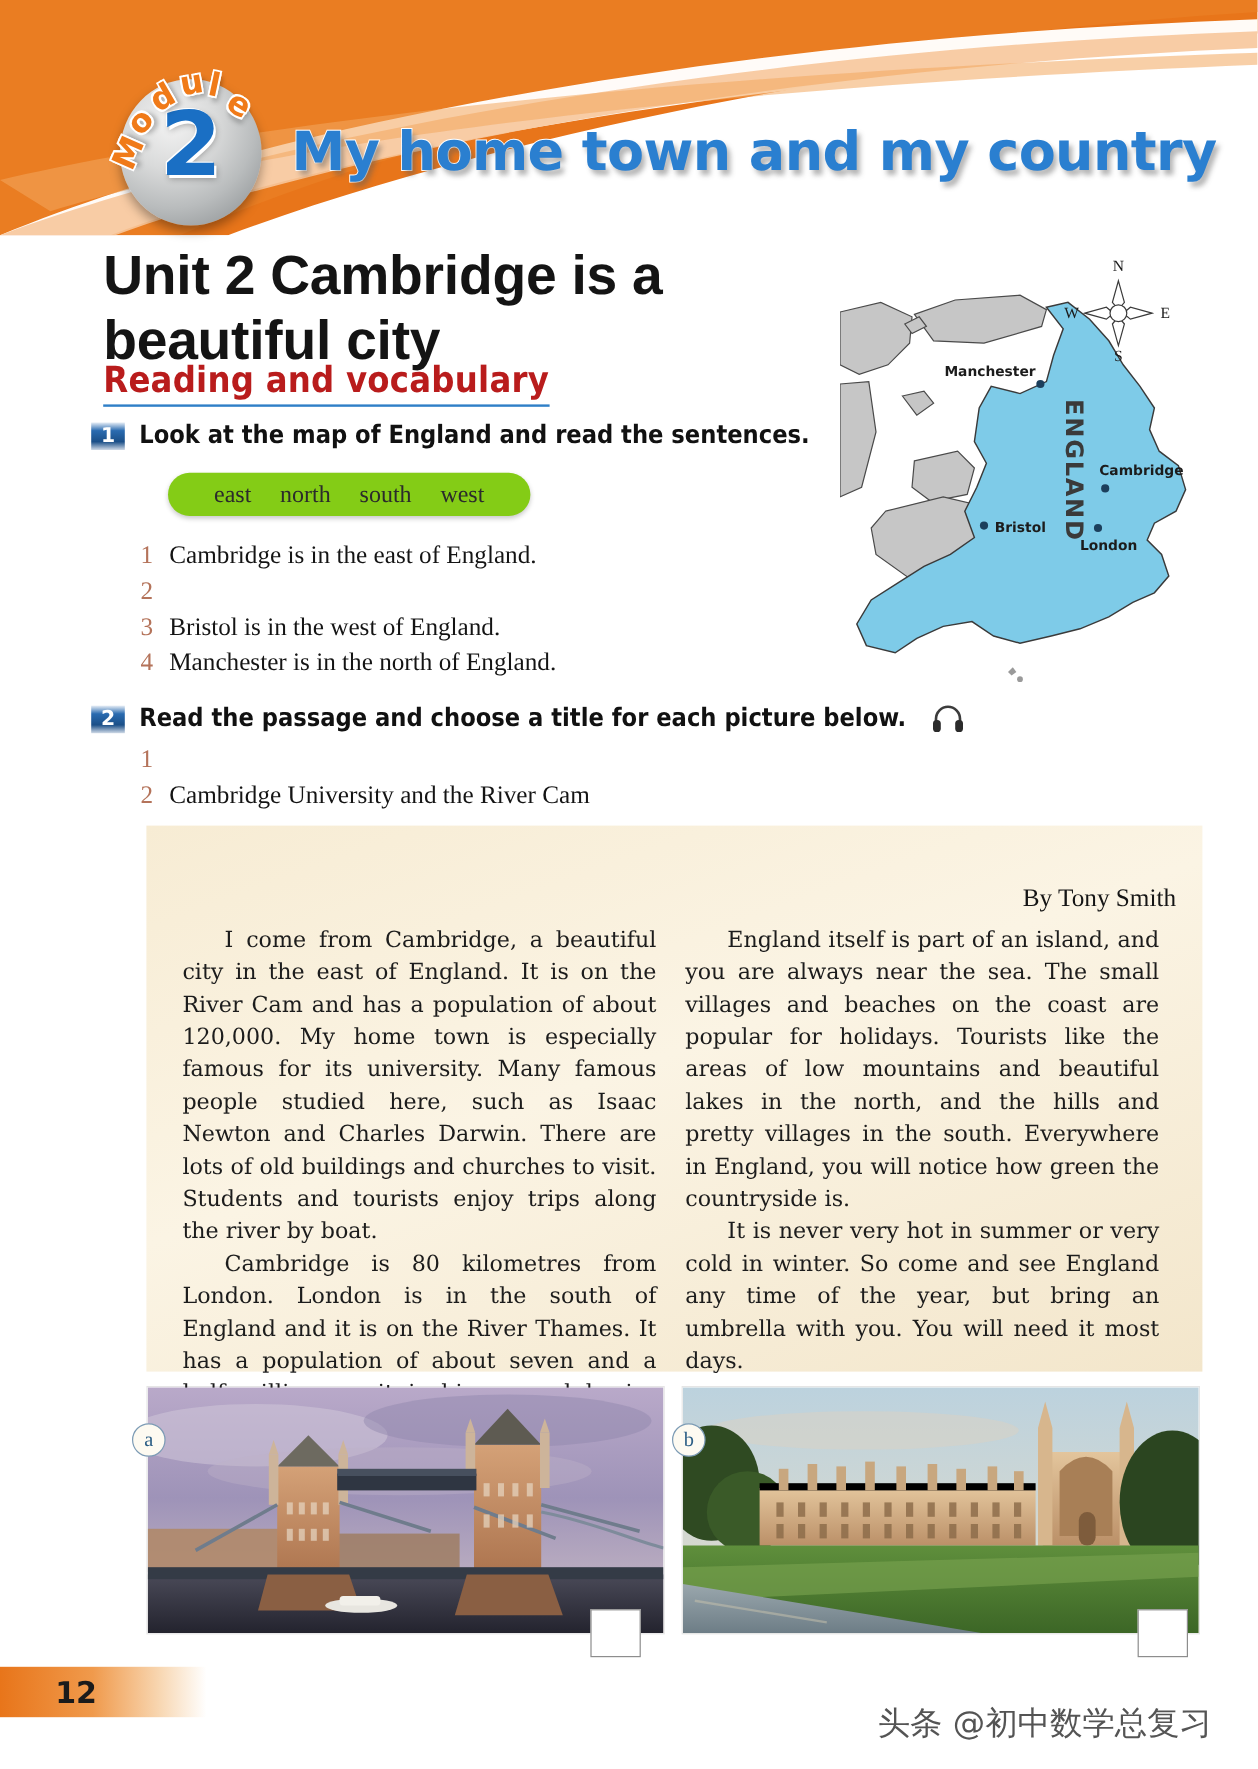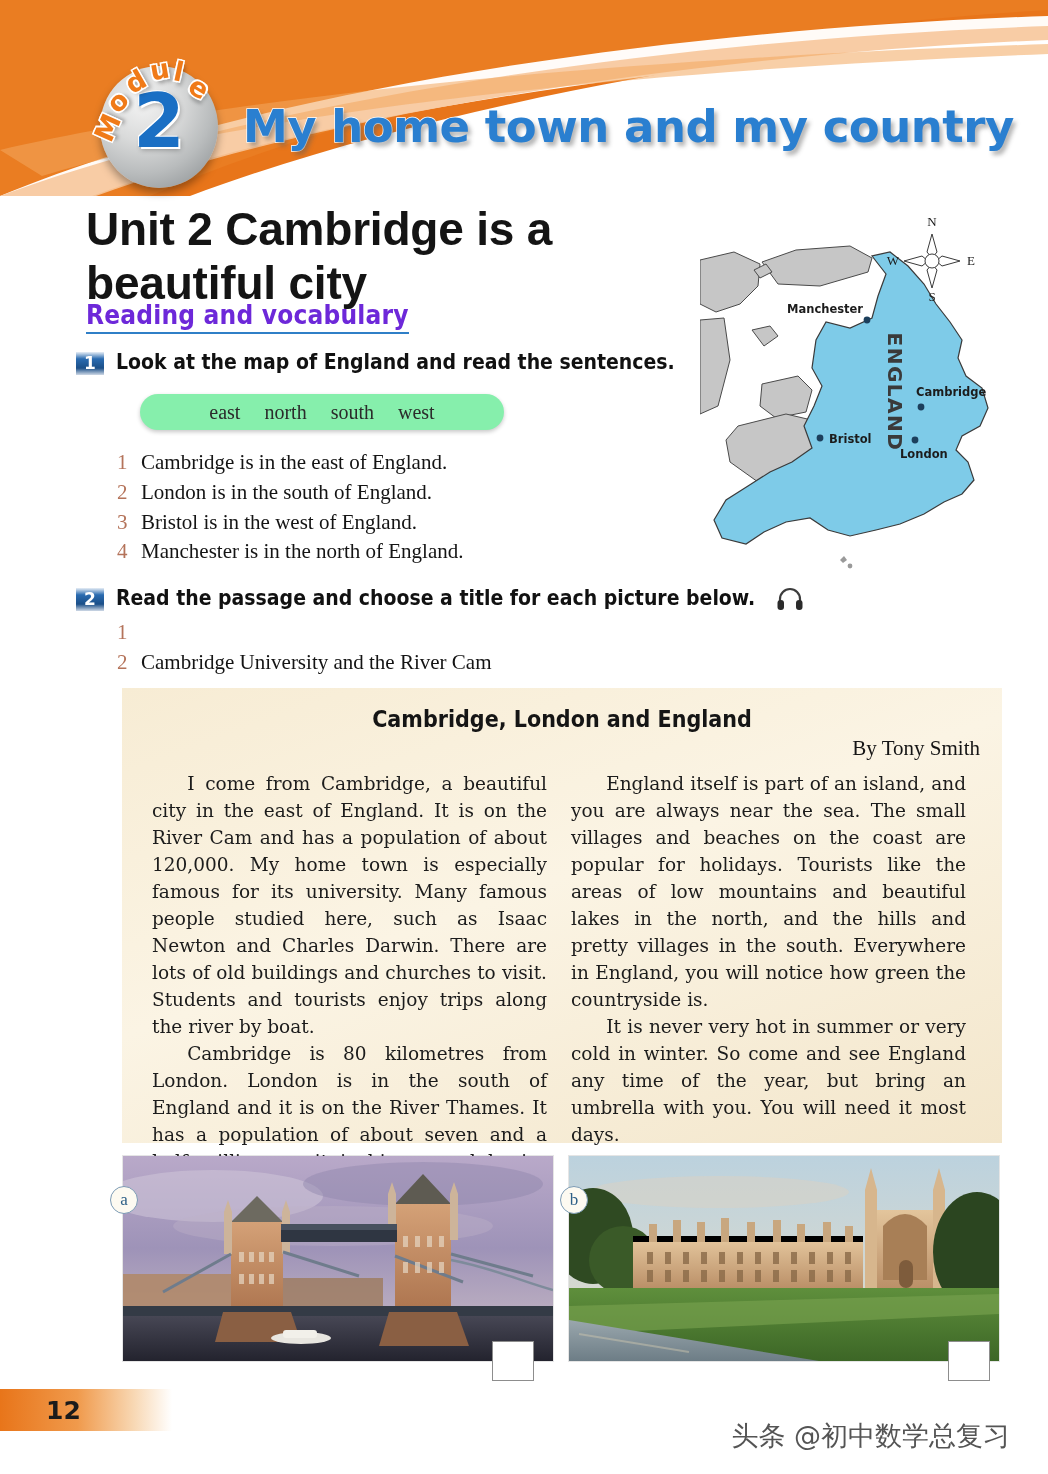--- a/index.html
+++ b/index.html
@@ -102,23 +102,23 @@
     color: #141414;
     letter-spacing: -0.2px;
   }
   .unit-heading .l2 { display: block; padding-left: 66px; }
 
   .section-title {
     position: absolute;
     left: 86px;
     top: 300px;
     font-family: "DejaVu Sans Condensed", "DejaVu Sans", sans-serif;
-    font-size: 26px;
-    font-weight: bold;
-    color: #6d28d9;
+    font-size: 30px;
+    font-weight: bold;
+    color: #b91c1c;
     border-bottom: 2px solid #2f7fc7;
     padding-bottom: 2px;
     letter-spacing: 0.2px;
   }
 
   
   .ex-num {
     position: absolute;
     width: 28px;
     height: 23px;
@@ -136,24 +136,24 @@
     font-size: 21px;
     font-weight: bold;
     color: #111111;
     white-space: nowrap;
   }
 
   .wordbox {
     position: absolute;
     left: 140px;
     top: 394px;
-    width: 364px;
+    width: 302px;
     height: 36px;
     border-radius: 18px;
-    background: #86efac;
+    background: #84cc16;
     box-shadow: 0 2px 4px rgba(0,0,0,0.22);
     display: flex;
     align-items: center;
     justify-content: center;
     gap: 24px;
   }
   .wordbox span {
     font-family: "Liberation Serif", serif;
     font-size: 20px;
     color: #2b2b2b;
@@ -349,21 +349,20 @@
   <span>west</span>
 </div>
 
 <div class="numlist" style="left:117px; top:448px; width:560px;">
   <div class="row">
     <span class="idx">1</span>
     <span>Cambridge is in the east of England.</span>
   </div>
   <div class="row">
     <span class="idx">2</span>
-    <span>London is in the south of England.</span>
   </div>
   <div class="row">
     <span class="idx">3</span>
     <span>Bristol is in the west of England.</span>
   </div>
   <div class="row">
     <span class="idx">4</span>
     <span>Manchester is in the north of England.</span>
   </div>
 </div>
@@ -431,21 +430,20 @@
   <div class="row">
     <span class="idx">1</span>
   </div>
   <div class="row">
     <span class="idx">2</span>
     <span>Cambridge University and the River Cam</span>
   </div>
 </div>
 
 <div class="passage">
-  <div class="passage-title">Cambridge, London and England</div>
   <div class="passage-author">By Tony Smith</div>
   <div class="passage-cols">
     <div class="pcol">
       <p>I come from Cambridge, a beautiful city in the east of England. It is on the River Cam and has a population of about 120,000. My home town is especially famous for its university. Many famous people studied here, such as Isaac Newton and Charles Darwin. There are lots of old buildings and churches to visit. Students and tourists enjoy trips along the river by boat.</p>
       <p>Cambridge is 80 kilometres from London. London is in the south of England and it is on the River Thames. It has a population of about seven and a half million, so it is bigger and busier than Cambridge. It is about 2,000</p>
     </div>
     <div class="pcol">
       <p>England itself is part of an island, and you are always near the sea. The small villages and beaches on the coast are popular for holidays. Tourists like the areas of low mountains and beautiful lakes in the north, and the hills and pretty villages in the south. Everywhere in England, you will notice how green the countryside is.</p>
       <p>It is never very hot in summer or very cold in winter. So come and see England any time of the year, but bring an umbrella with you. You will need it most days.</p>
     </div>

